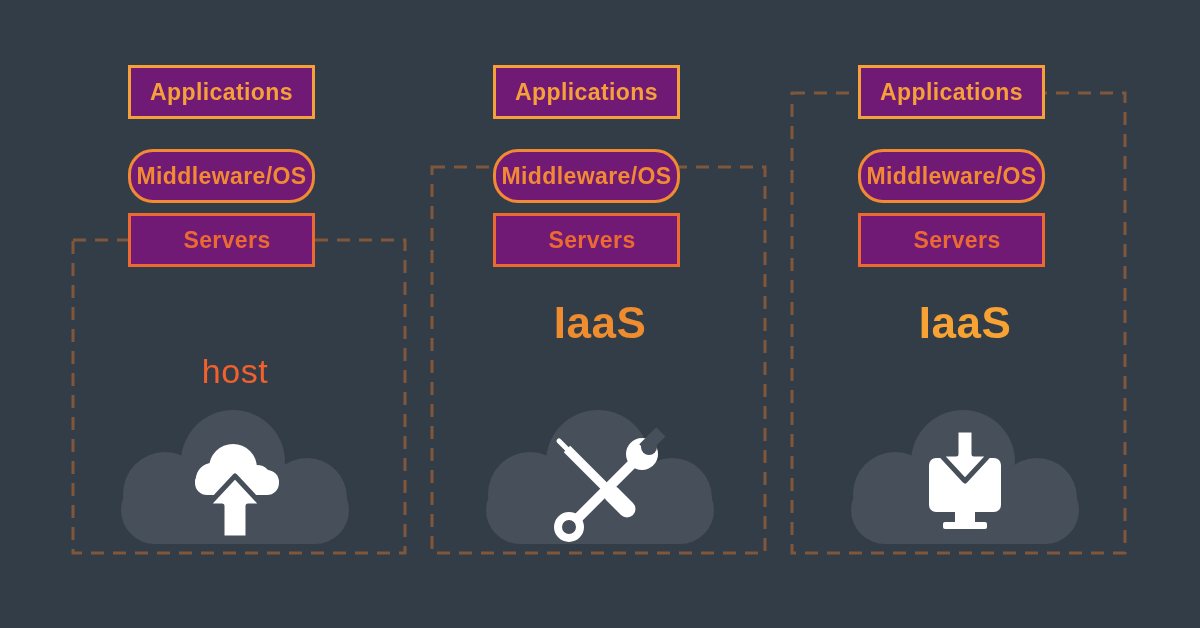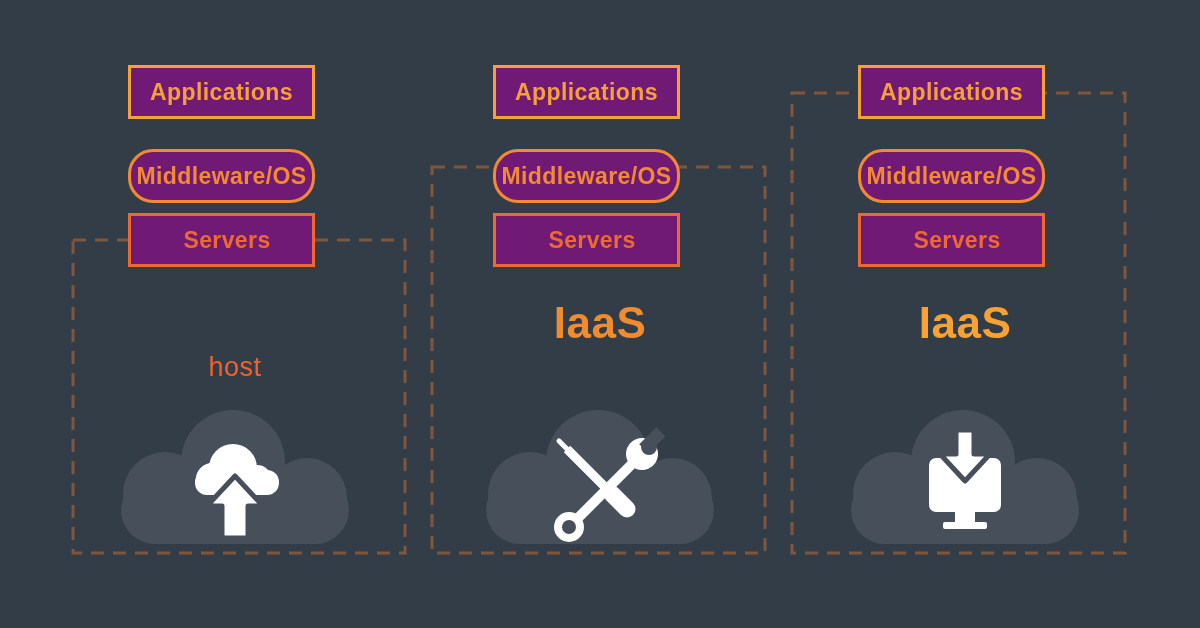--- a/index.html
+++ b/index.html
@@ -65,21 +65,21 @@
     text-align: center;
     font-size: 44px;
     font-weight: 800;
     letter-spacing: 0.5px;
   }
   .col-subtitle {
     position: absolute;
     top: 352px;
     width: 100%;
     text-align: center;
-    font-size: 27px;
+    font-size: 34px;
     font-weight: 500;
     letter-spacing: 0.5px;
   }
 
   .cloud {
     position: absolute;
     top: 404px;
     left: -13px;
     width: 240px;
     height: 140px;

